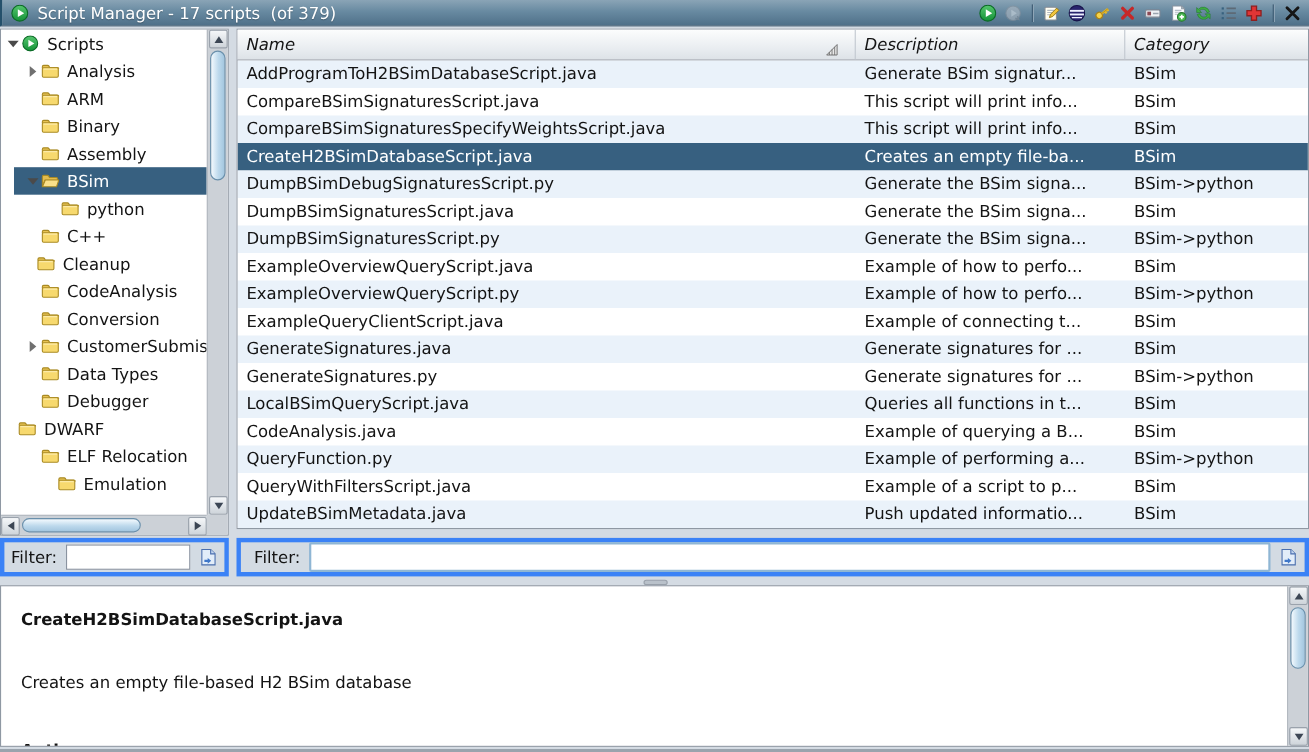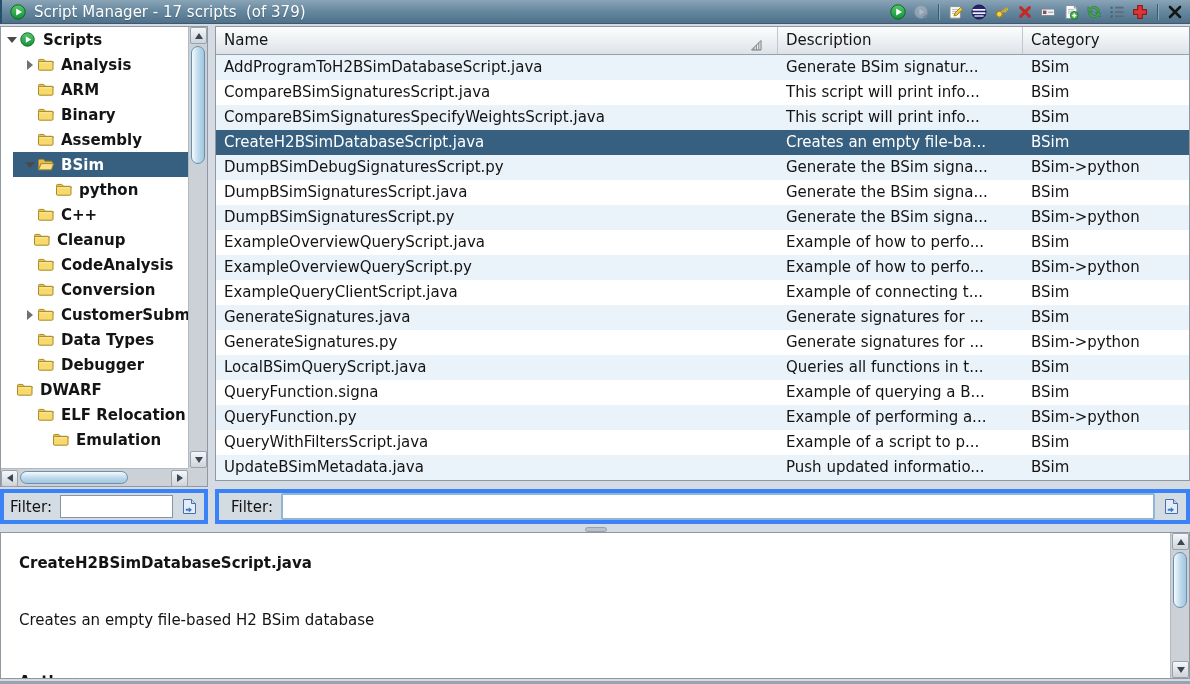--- a/index.html
+++ b/index.html
@@ -21,21 +21,21 @@
   .tb-btn { width:18px; height:18px; display:flex; align-items:center; justify-content:center; cursor:pointer; }
   .tb-btn svg { width:16px; height:16px; }
   .tb-btn.disabled { opacity:.55; }
   .tb-sep { width:1px; height:16px; background:#3c5a72; margin:0 3px; box-shadow:1px 0 0 #8fa6b7; }
   
   .panel { position:absolute; background:#fff; border:1px solid #8f98a3; box-sizing:border-box; }
   .left-panel  { left:0;  top:26px; width:208px; height:461px; }
   .right-panel { left:215px; top:26px; width:975px; height:455px; }
   
   .tree-view { position:absolute; left:0; top:0; right:19px; bottom:18px; overflow:hidden; background:#fff; }
-  .tree-row { height:25px; display:flex; align-items:center; white-space:nowrap; cursor:default;font-weight:bold; }
+  .tree-row { height:25px; display:flex; align-items:center; white-space:nowrap; cursor:default; }
   .tree-row .arrow-slot { width:15px; flex:0 0 auto; display:flex; align-items:center; justify-content:center; }
   .arrow-exp { width:0; height:0; border-left:5px solid transparent; border-right:5px solid transparent; border-top:6px solid #4a4a4a; }
   .arrow-col { width:0; height:0; border-top:5px solid transparent; border-bottom:5px solid transparent; border-left:6px solid #707070; }
   .tree-row .ticon { width:18px; height:16px; flex:0 0 auto; margin-right:6px; display:flex; align-items:center; }
   .tree-row .ticon svg { width:17px; height:15px; }
   .tree-row .tlabel { overflow:hidden; }
   .tree-row.selected { background:linear-gradient(90deg,#ffffff 12px,#376080 12px); color:#fff; }
   
   .sb { position:absolute; background:#ccd1d7; box-sizing:border-box; }
   .sb-v { border-left:1px solid #b3b9c0; }
@@ -47,21 +47,21 @@
   .tri-l { width:0;height:0;border-top:4px solid transparent;border-bottom:4px solid transparent;border-right:6px solid #3c4654; }
   .tri-r { width:0;height:0;border-top:4px solid transparent;border-bottom:4px solid transparent;border-left:6px solid #3c4654; }
   .thumb-v { position:absolute; left:2px; right:2px; border-radius:8px;
              background:linear-gradient(90deg,#f4fafe,#bdd9ec 55%,#a3c6df); border:1px solid #6a90ac; box-sizing:border-box; }
   .thumb-h { position:absolute; top:2px; bottom:2px; border-radius:8px;
              background:linear-gradient(180deg,#f4fafe,#bdd9ec 55%,#a3c6df); border:1px solid #6a90ac; box-sizing:border-box; }
   
   .table-header { display:grid; grid-template-columns:562px 245px 1fr; height:28px;
                   background:linear-gradient(180deg,#fcfdfd,#e7ebef 70%,#dde2e7);
                   border-bottom:1px solid #98a0aa; box-sizing:border-box; }
-  .th-cell { position:relative; line-height:27px; padding-left:8px; border-right:1px solid #c1c7cf; overflow:hidden; }
+  .th-cell { position:relative; line-height:27px; padding-left:8px; border-right:1px solid #c1c7cf; overflow:hidden;font-style:italic; }
   .th-cell:last-child { border-right:none; }
   .sort-ic { position:absolute; right:14px; top:7px; width:14px; height:14px; }
   .table-body { position:absolute; left:0; top:28px; right:0; bottom:0; overflow:hidden; }
   .t-row { display:grid; grid-template-columns:562px 245px 1fr; height:25px; line-height:25px; }
   .t-row:nth-child(odd) { background:#eaf2fa; }
   .t-row:nth-child(even) { background:#ffffff; }
   .t-row.selected { background:#376080; color:#fff; }
   .t-cell { padding-left:8px; white-space:nowrap; overflow:hidden; }
   
   .filter-bar { position:absolute; height:35px; background:#d3dbe3; border:4px solid #3b82f6;
@@ -512,21 +512,21 @@
           <div class="t-cell">GenerateSignatures.py</div>
           <div class="t-cell">Generate signatures for ...</div>
           <div class="t-cell">BSim-&gt;python</div>
         </div>
         <div class="t-row">
           <div class="t-cell">LocalBSimQueryScript.java</div>
           <div class="t-cell">Queries all functions in t...</div>
           <div class="t-cell">BSim</div>
         </div>
         <div class="t-row">
-          <div class="t-cell">QueryFunction.signa</div>
+          <div class="t-cell">CodeAnalysis.java</div>
           <div class="t-cell">Example of querying a B...</div>
           <div class="t-cell">BSim</div>
         </div>
         <div class="t-row">
           <div class="t-cell">QueryFunction.py</div>
           <div class="t-cell">Example of performing a...</div>
           <div class="t-cell">BSim-&gt;python</div>
         </div>
         <div class="t-row">
           <div class="t-cell">QueryWithFiltersScript.java</div>

